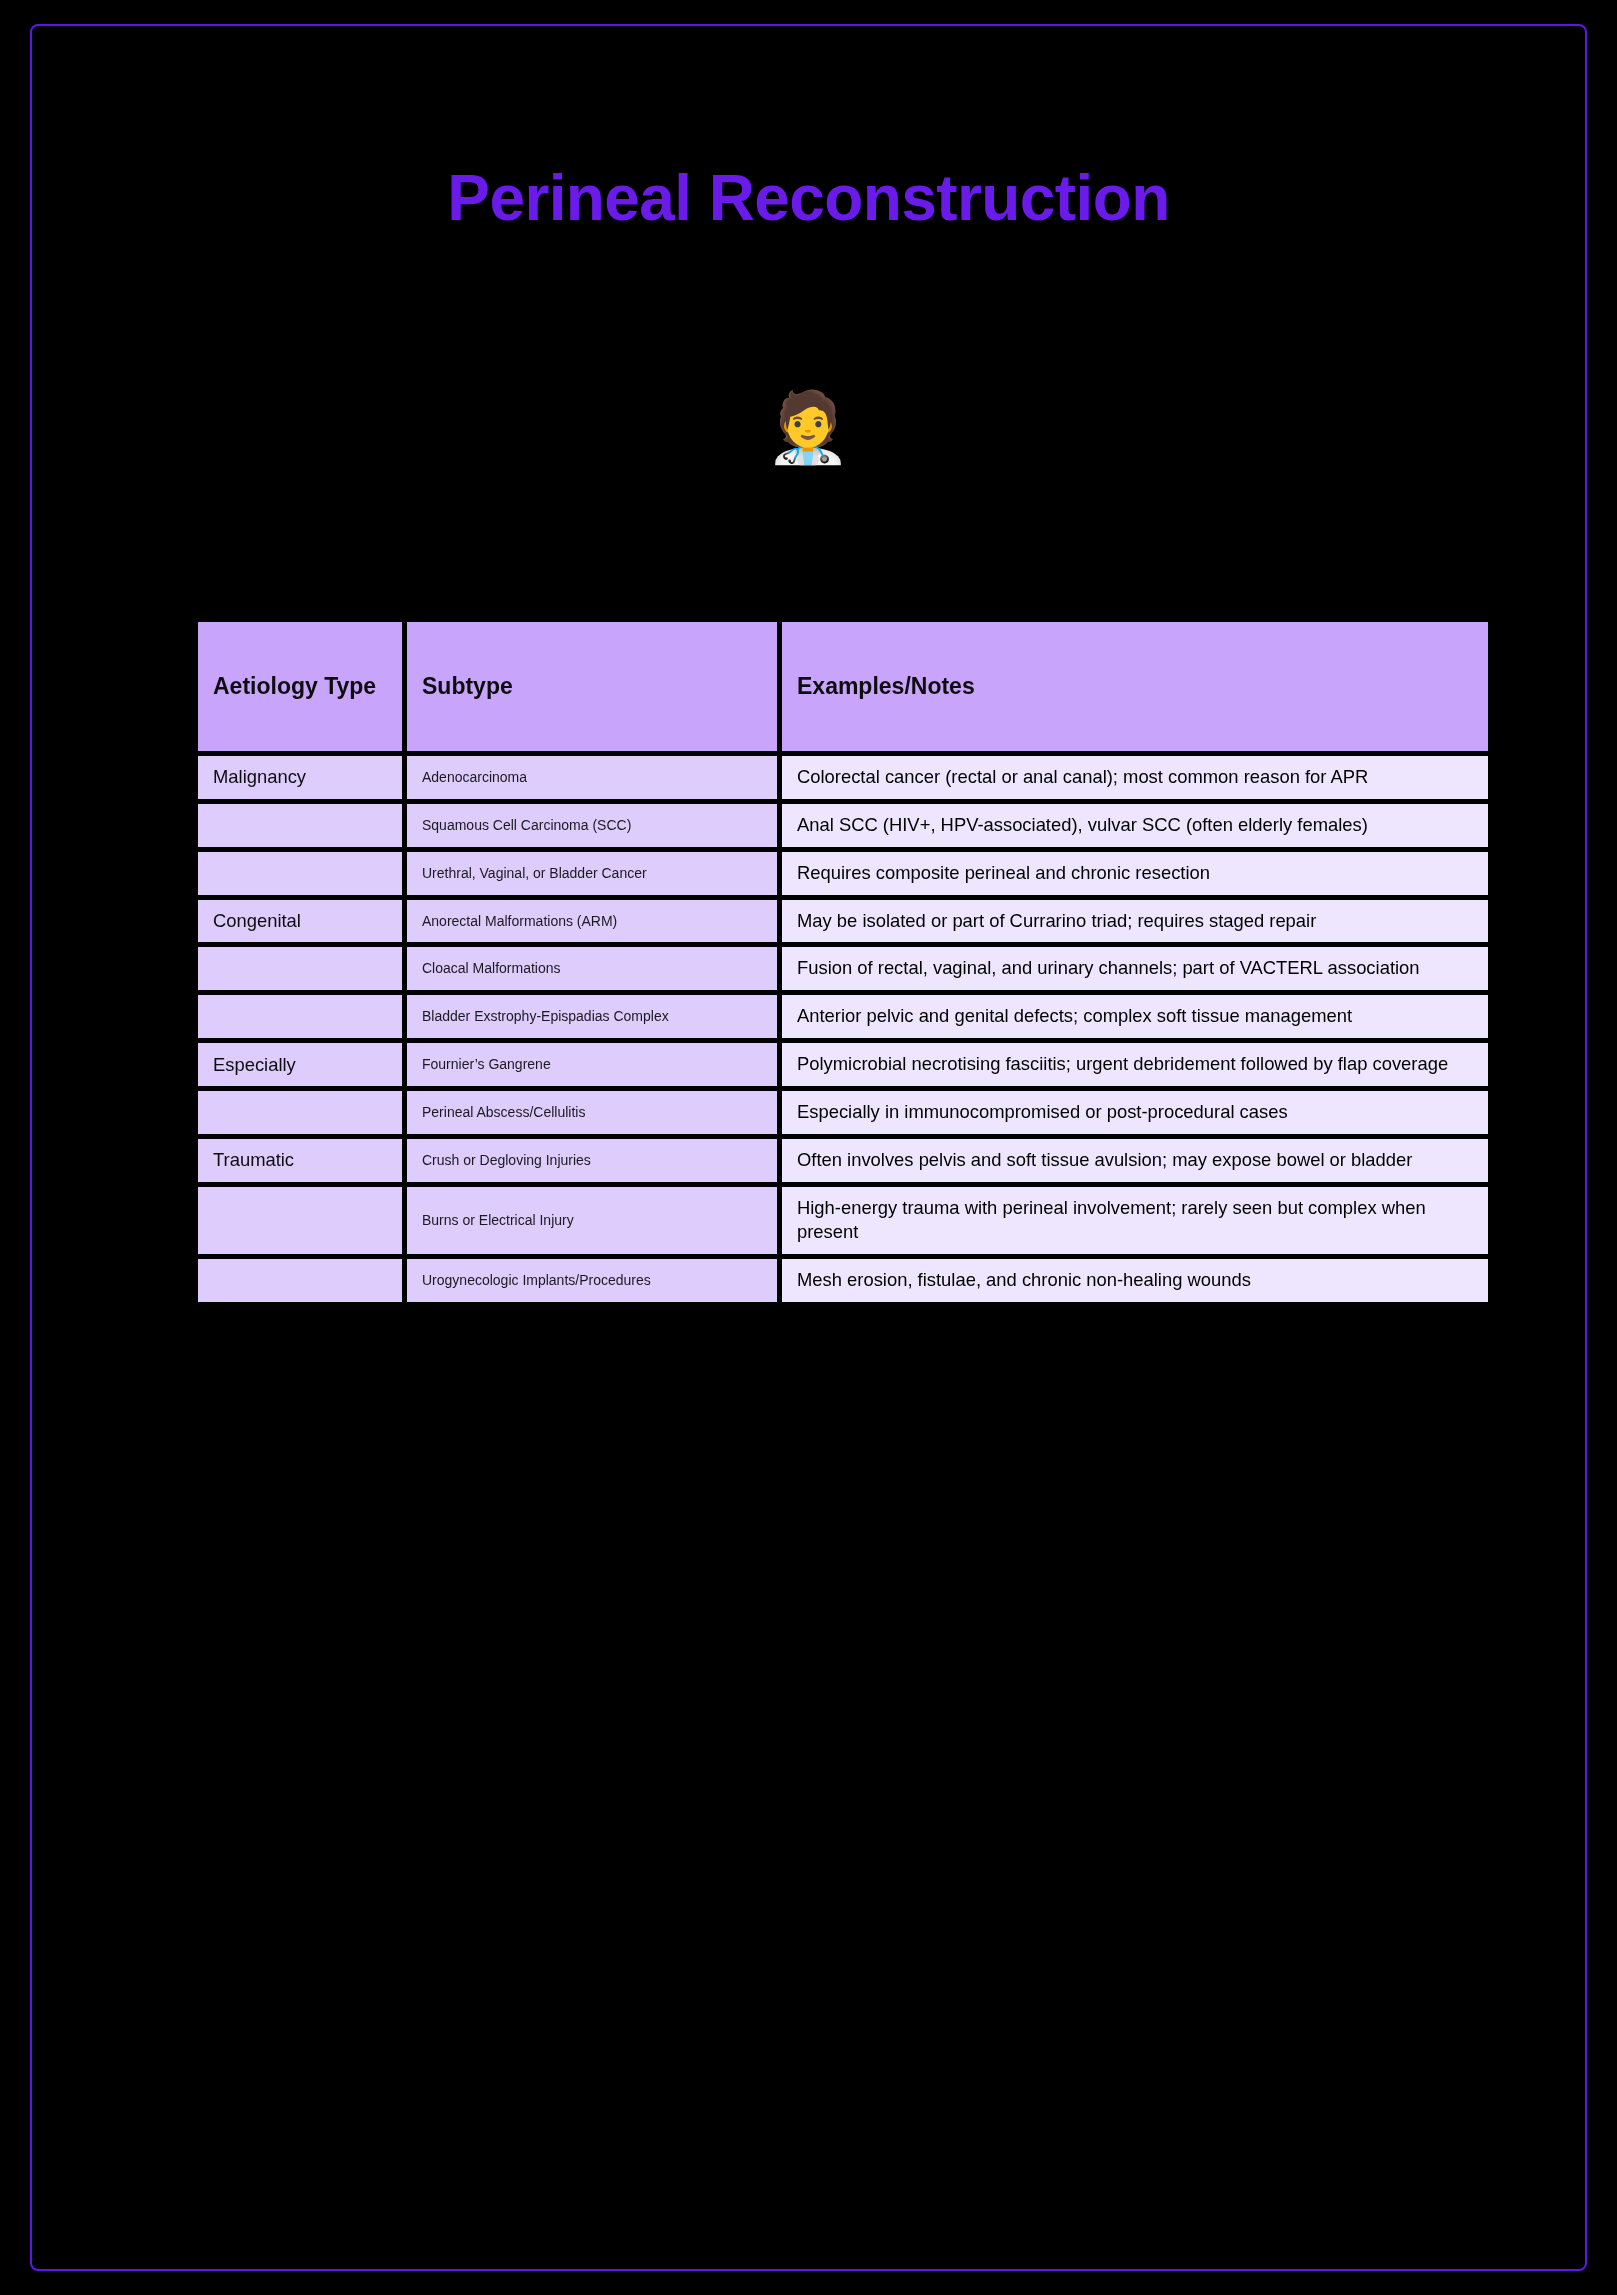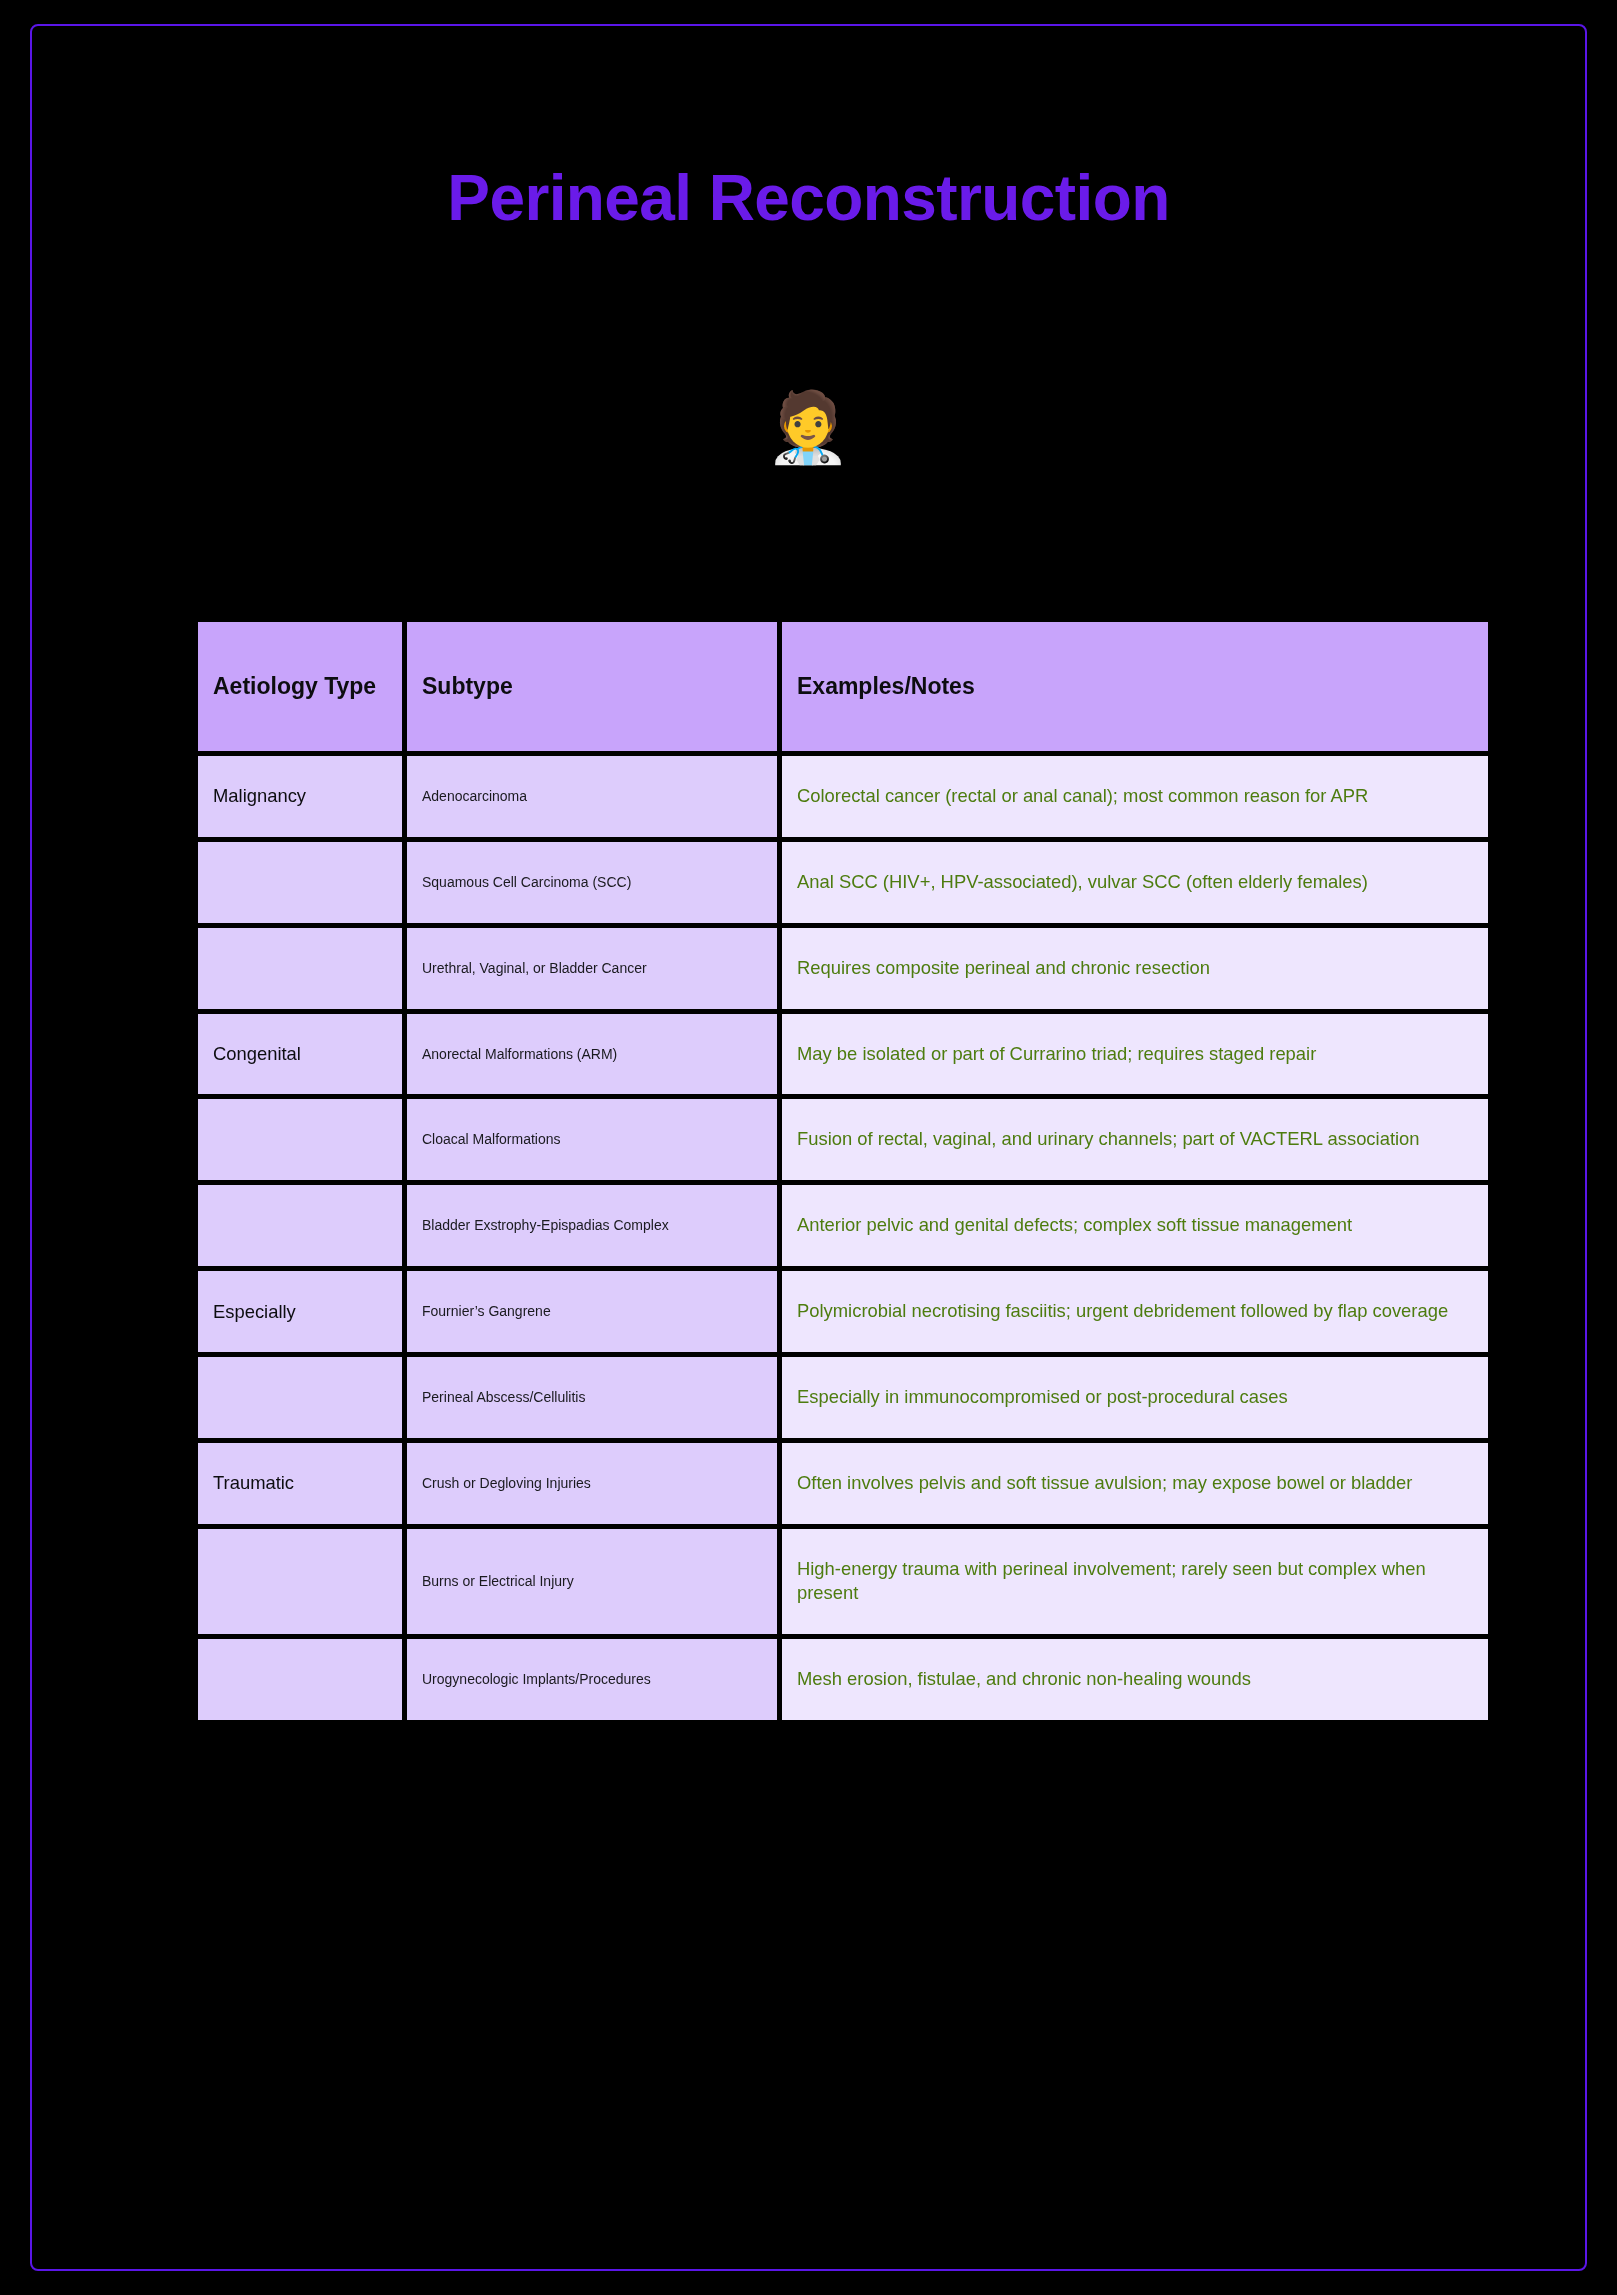--- a/index.html
+++ b/index.html
@@ -53,21 +53,21 @@
     width: 1297px;
   }
   table.data-table {
     border-collapse: separate;
     border-spacing: 5.2px 5.2px;
     width: 100%;
     table-layout: fixed;
   }
   table.data-table th, table.data-table td {
     vertical-align: middle;
-    padding: 28px 15px;
+    padding: 9px 15px;
     box-sizing: border-box;
   }
   th.col-aetiology { width: 204px; }
   th.col-subtype   { width: 370px; margin-left: 14px; }
   th.col-notes     { width: 706px; }
 
   thead th {
     background: #c8a4fb;
     color: #0d0d10;
     font-size: 23px;
@@ -85,21 +85,21 @@
   }
   tbody td.cat.empty { color: transparent; }
   tbody td.sub {
     background: #ddccfc;
     color: #1a1a1f;
     font-size: 14px;
     line-height: 1.35;
   }
   tbody td.notes {
     background: #eee6fe;
-    color: #4d7c0f;
+    color: #000000;
     font-size: 18.4px;
     line-height: 1.35;
   }
 </style>
 </head>
 <body>
 
 <div class="page-frame">
 
   <div class="title">Perineal Reconstruction</div>

